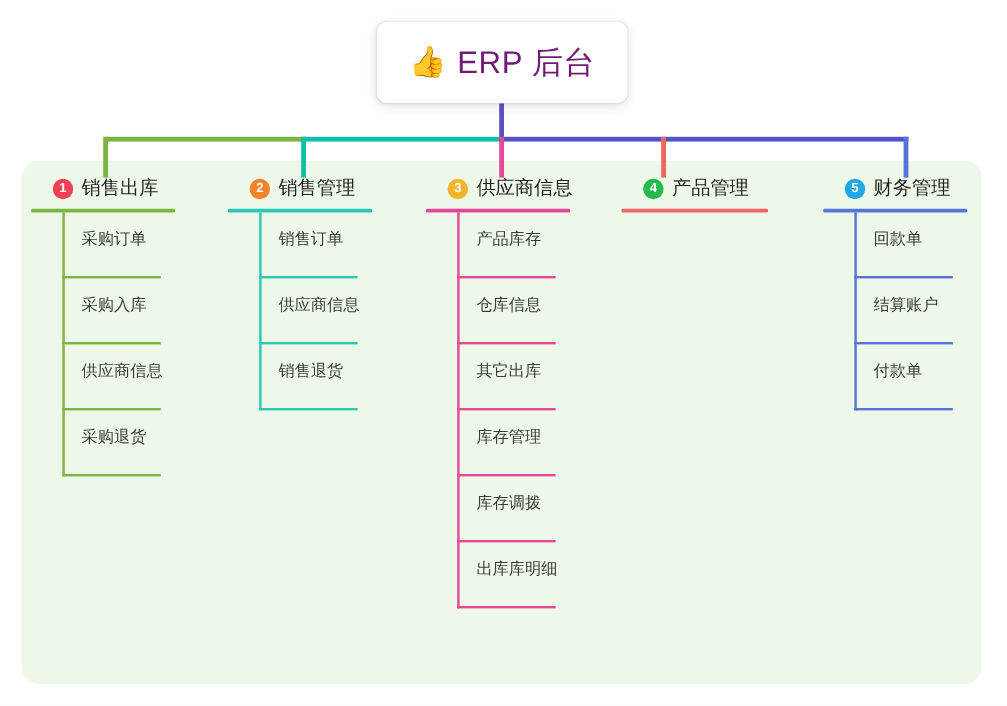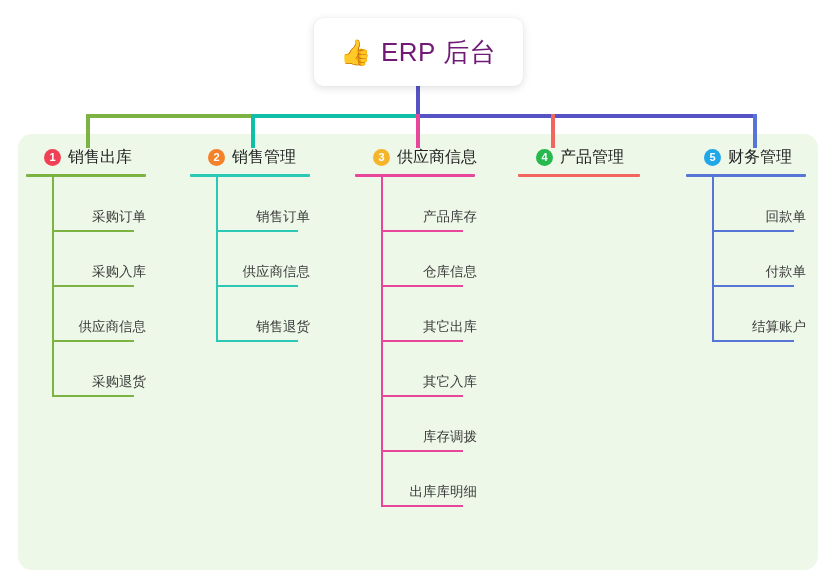--- a/index.html
+++ b/index.html
@@ -112,22 +112,21 @@
     top: 0;
     bottom: 0;
     width: 2px;
   }
   .item {
     position: relative;
     height: 55px;
     padding-left: 16px;
     display: flex;
     align-items: flex-end;
-    padding-bottom: 5px;
-    justify-content: flex-end;
+    padding-bottom: 23px;
   }
   .item-underline {
     position: absolute;
     left: 0;
     bottom: 0;
     height: 2px;
   }
   .item-label {
     font-size: 13.5px;
     color: #3a3a3a;
@@ -223,21 +222,21 @@
           </div>
           <div class="item">
             <span class="item-label">仓库信息</span>
             <div class="item-underline" style="width: 82px; background: rgb(232, 70, 154);"></div>
           </div>
           <div class="item">
             <span class="item-label">其它出库</span>
             <div class="item-underline" style="width: 82px; background: rgb(232, 70, 154);"></div>
           </div>
           <div class="item">
-            <span class="item-label">其它入库</span>
+            <span class="item-label">库存管理</span>
             <div class="item-underline" style="width: 82px; background: rgb(232, 70, 154);"></div>
           </div>
           <div class="item">
             <span class="item-label">库存调拨</span>
             <div class="item-underline" style="width: 82px; background: rgb(232, 70, 154);"></div>
           </div>
           <div class="item">
             <span class="item-label">出库库明细</span>
             <div class="item-underline" style="width: 82px; background: rgb(232, 70, 154);"></div>
           </div>
@@ -256,24 +255,24 @@
           <span class="col-title">财务管理</span>
         </div>
         <div class="col-rule" style="width: 120px; background: rgb(87, 117, 214);"></div>
         <div class="items">
           <div class="spine" style="background: rgb(87, 117, 214);"></div>
           <div class="item">
             <span class="item-label">回款单</span>
             <div class="item-underline" style="width: 82px; background: rgb(87, 117, 214);"></div>
           </div>
           <div class="item">
+            <span class="item-label">结算账户</span>
+            <div class="item-underline" style="width: 82px; background: rgb(87, 117, 214);"></div>
+          </div>
+          <div class="item">
             <span class="item-label">付款单</span>
             <div class="item-underline" style="width: 82px; background: rgb(87, 117, 214);"></div>
           </div>
-          <div class="item">
-            <span class="item-label">结算账户</span>
-            <div class="item-underline" style="width: 82px; background: rgb(87, 117, 214);"></div>
-          </div>
         </div>
       </div>
     </div>
 
 </div>
 
 </body></html>

